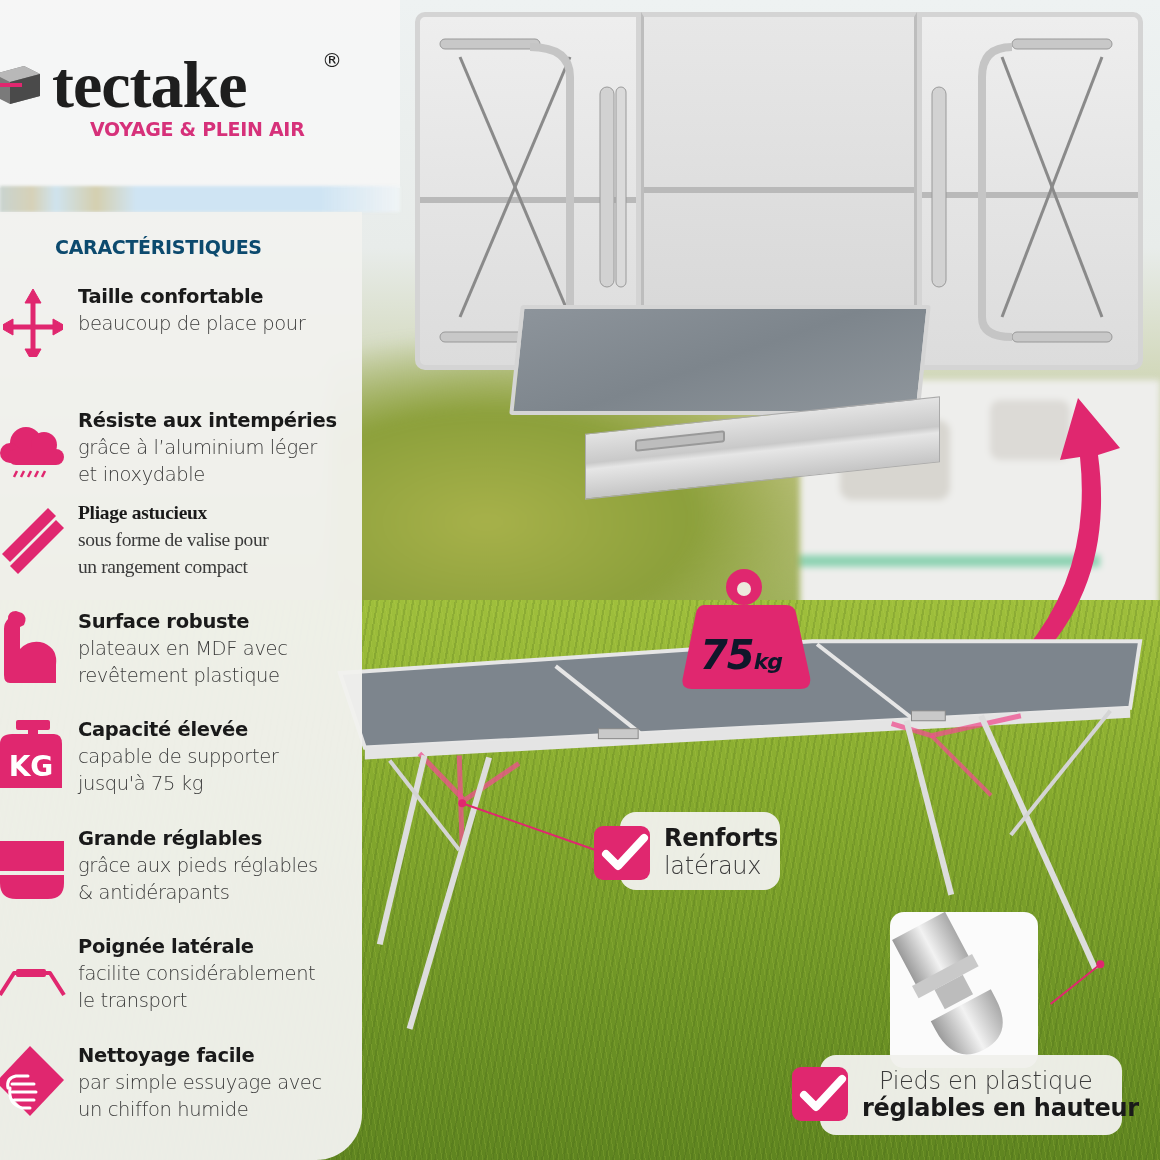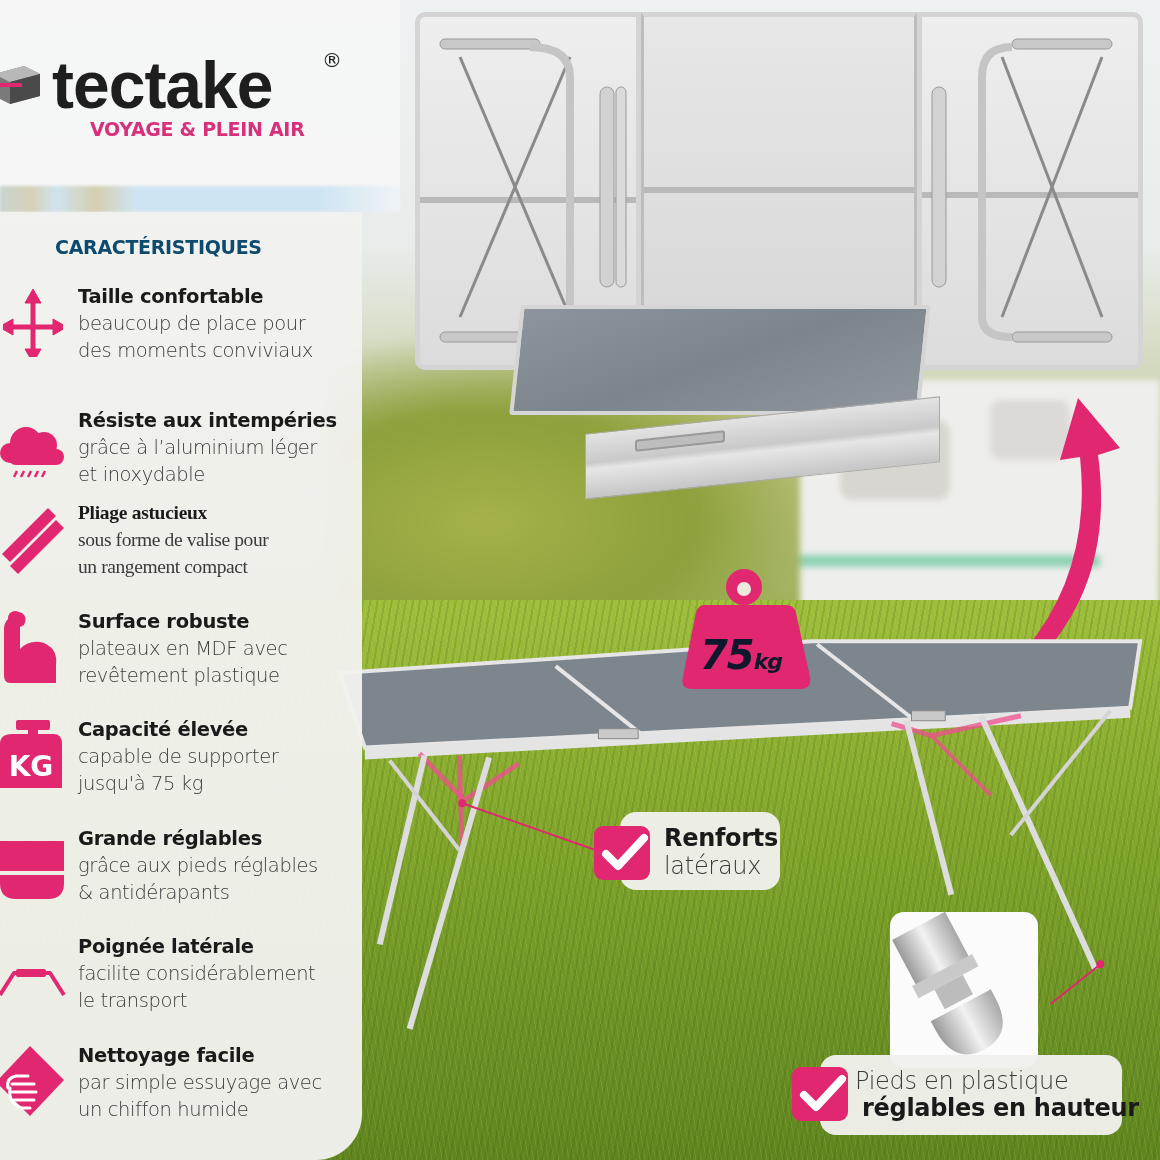--- a/index.html
+++ b/index.html
@@ -29,21 +29,21 @@
   .panel-top { position: absolute; left: 0; top: 0; width: 400px; height: 188px;
     background: rgba(245,246,246,0.95); }
   .panel-strip { position: absolute; left: 0; top: 186px; width: 400px; height: 26px;
     background: linear-gradient(90deg, #c9d3cf 0%, #d6d1b7 8%, #cfe3ee 14%, #d4cfaf 24%, #cfe4f3 34%, #cfe4f3 80%, rgba(240,244,246,0.9) 100%);
     filter: blur(1.5px); }
   .panel { position: absolute; left: 0; top: 212px; width: 362px; height: 948px;
     background: rgba(241,241,238,0.96); border-radius: 0 0 46px 0; }
 
   .logo { position: absolute; left: 0; top: 46px; width: 340px; height: 100px; }
   .logo-cube { position: absolute; left: -6px; top: 16px; width: 50px; height: 44px; }
-  .logo-text { position: absolute; left: 52px; top: 0px; font-family: Liberation Sans, sans-serif;
+  .logo-text { position: absolute; left: 52px; top: 0px; font-family: Liberation Serif, serif;
     font-weight: 700; font-size: 66px; letter-spacing: -1px; color: #1e1e1e; line-height: 78px; }
   .logo-reg { position: absolute; left: 322px; top: 2px; font-size: 20px; color: #1e1e1e; font-family: "DejaVu Sans", sans-serif; }
   .logo-sub { position: absolute; left: 90px; top: 72px; font-family: "DejaVu Sans", sans-serif;
     font-weight: 700; font-size: 19px; color: #d6317a; letter-spacing: -0.3px; }
 
   .section-title { position: absolute; left: 55px; top: 236px; font-weight: 700; font-size: 19px; color: #0c4a6e; letter-spacing: -0.3px; }
 
   .feature { position: absolute; left: 0; width: 362px; height: 96px; }
   .feature .ico { position: absolute; left: 0; top: 0; width: 66px; height: 74px; display: flex; align-items: center; justify-content: center; }
   .feature .ttl { position: absolute; left: 78px; top: 0; font-weight: 700; font-size: 19.5px; color: #1a1a1a; white-space: nowrap; letter-spacing: -0.3px; }
@@ -196,21 +196,21 @@
     <g transform="rotate(-28 74 78)">
       <rect x="34" y="0" width="60" height="52" fill="url(#metal)"></rect>
       <rect x="30" y="50" width="68" height="14" fill="#c9c9c9"></rect>
       <rect x="48" y="64" width="32" height="22" fill="#bcbcbc"></rect>
       <path d="M30 90 L98 90 L98 100 Q98 140 64 140 Q30 140 30 100 Z" fill="url(#metal)"></path>
     </g>
   </svg>
 </div>
 
 <div class="callout" style="left:820px; top:1055px; width:302px; height:80px;">
-  <span class="line1" style="left:35px; top:12px; font-weight:300; color:#3a3a3a;">Pieds en plastique</span>
+  <span class="line1" style="left:59px; top:12px; font-weight:300; color:#3a3a3a;">Pieds en plastique</span>
   <span class="line2" style="left:42px; top:39px; font-weight:700; color:#1a1a1a;">réglables en hauteur</span>
 </div>
 <div class="check" style="left:792px; top:1067px;">
   <svg width="56" height="54" viewBox="0 0 56 54">
       <polyline points="12,28 24,40 50,12" fill="none" stroke="#fff" stroke-width="8" stroke-linecap="round" stroke-linejoin="round"></polyline>
     </svg>
 </div>
 
 <div class="panel-top"></div>
 <div class="panel-strip"></div>
@@ -238,21 +238,20 @@
         <line x1="2" y1="40" x2="58" y2="40" stroke-width="5"></line>
         <polygon points="30,2 22,16 38,16"></polygon>
         <polygon points="30,76 22,62 38,62"></polygon>
         <polygon points="-4,40 10,32 10,48"></polygon>
         <polygon points="64,40 50,32 50,48"></polygon>
       </g>
     </svg>
   </div>
   <span class="ttl">Taille confortable</span>
   <span class="l1">beaucoup de place pour</span>
-  <span class="l2">des moments conviviaux</span>
 </div>
 
 <div class="feature" style="top:409px;">
   <div class="ico">
     <svg width="66" height="70" viewBox="0 0 66 70">
       <g fill="#e0276f">
         <circle cx="26" cy="32" r="16"></circle>
         <circle cx="44" cy="34" r="13"></circle>
         <circle cx="10" cy="42" r="10"></circle>
         <rect x="8" y="38" width="56" height="16" rx="8"></rect>

